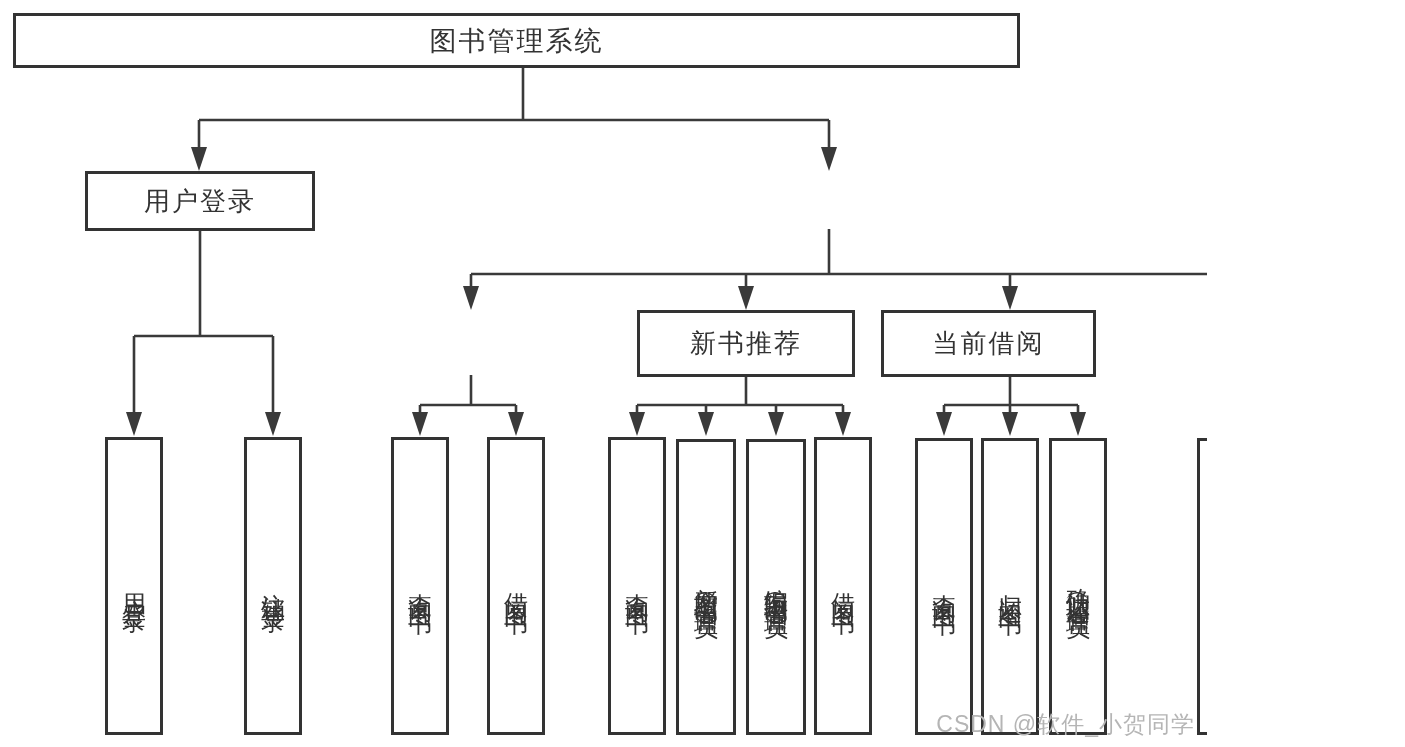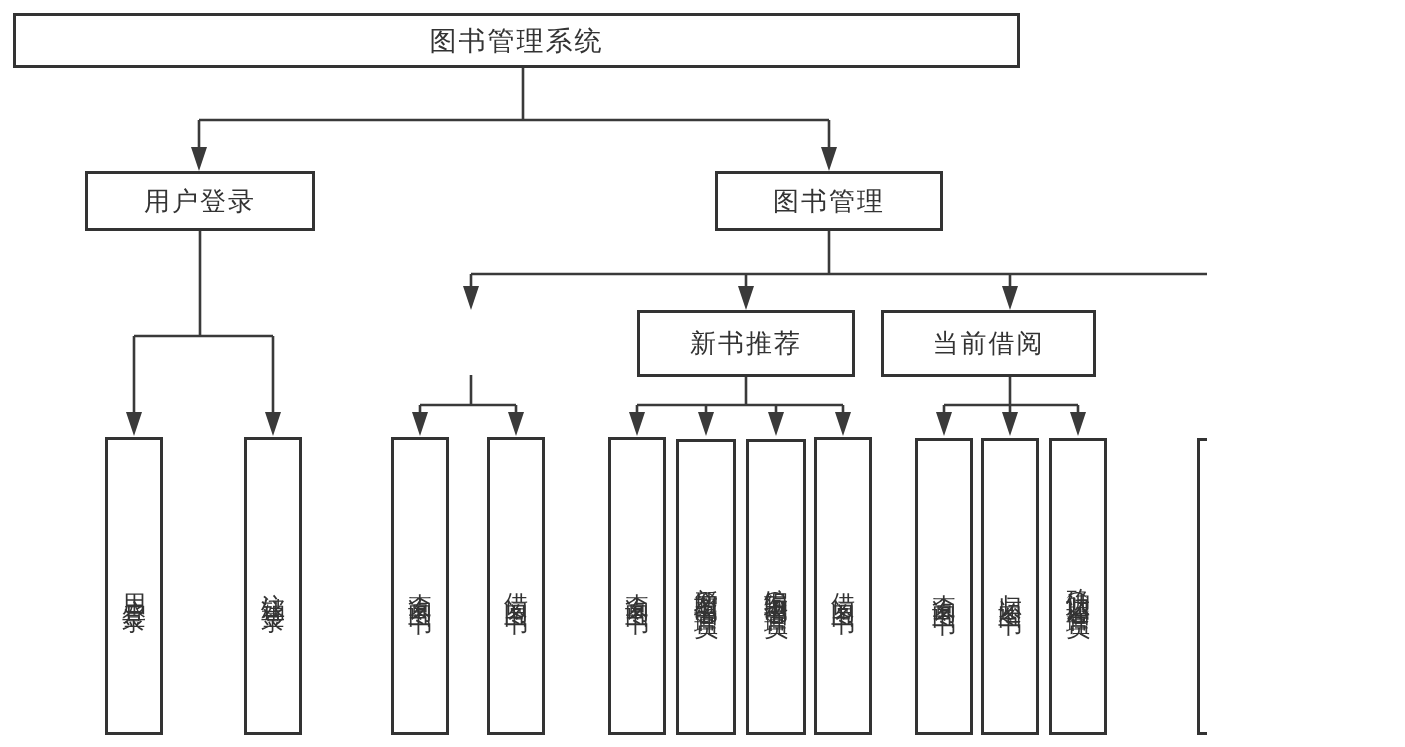--- a/index.html
+++ b/index.html
@@ -87,21 +87,20 @@
       <polygon points="1070,412 1086,412 1078,436"></polygon>
 
       <polygon points="1218,412 1234,412 1226,436"></polygon>
       <polygon points="1335,412 1351,412 1343,436"></polygon>
     </g>
   </svg>
 
   <div class="box hbox" style="left:13px;top:13px;width:1007px;height:55px;font-size:27px;">图书管理系统</div>
 
   <div class="box hbox" style="left:85px;top:171px;width:230px;height:60px;">用户登录</div>
-  <div class="box hbox" style="left:715px;top:171px;width:228px;height:60px;">图书管理</div>
 
   <div class="box hbox" style="left:637px;top:310px;width:218px;height:67px;">新书推荐</div>
   <div class="box hbox" style="left:881px;top:310px;width:215px;height:67px;">当前借阅</div>
 
   <div class="box vbox" style="left:105px;top:437px;width:58px;height:298px;">
     <span class="vtext">用户登录</span>
   </div>
   <div class="box vbox" style="left:244px;top:437px;width:58px;height:298px;">
     <span class="vtext">注销登录</span>
   </div>
@@ -136,14 +135,15 @@
     <span class="vtext" style="letter-spacing:4px;">确认归还（管理员）</span>
   </div>
 
   <div class="box vbox" style="left:1197px;top:438px;width:57px;height:297px;">
     <span class="vtext" style="letter-spacing:5px;">新增借阅记录</span>
   </div>
   <div class="box vbox" style="left:1314px;top:438px;width:57px;height:297px;">
     <span class="vtext" style="letter-spacing:5px;">查询借阅记录</span>
   </div>
 
+  <div class="watermark">CSDN @软件_小贺同学</div>
 
 </div>
 
 </body></html>

